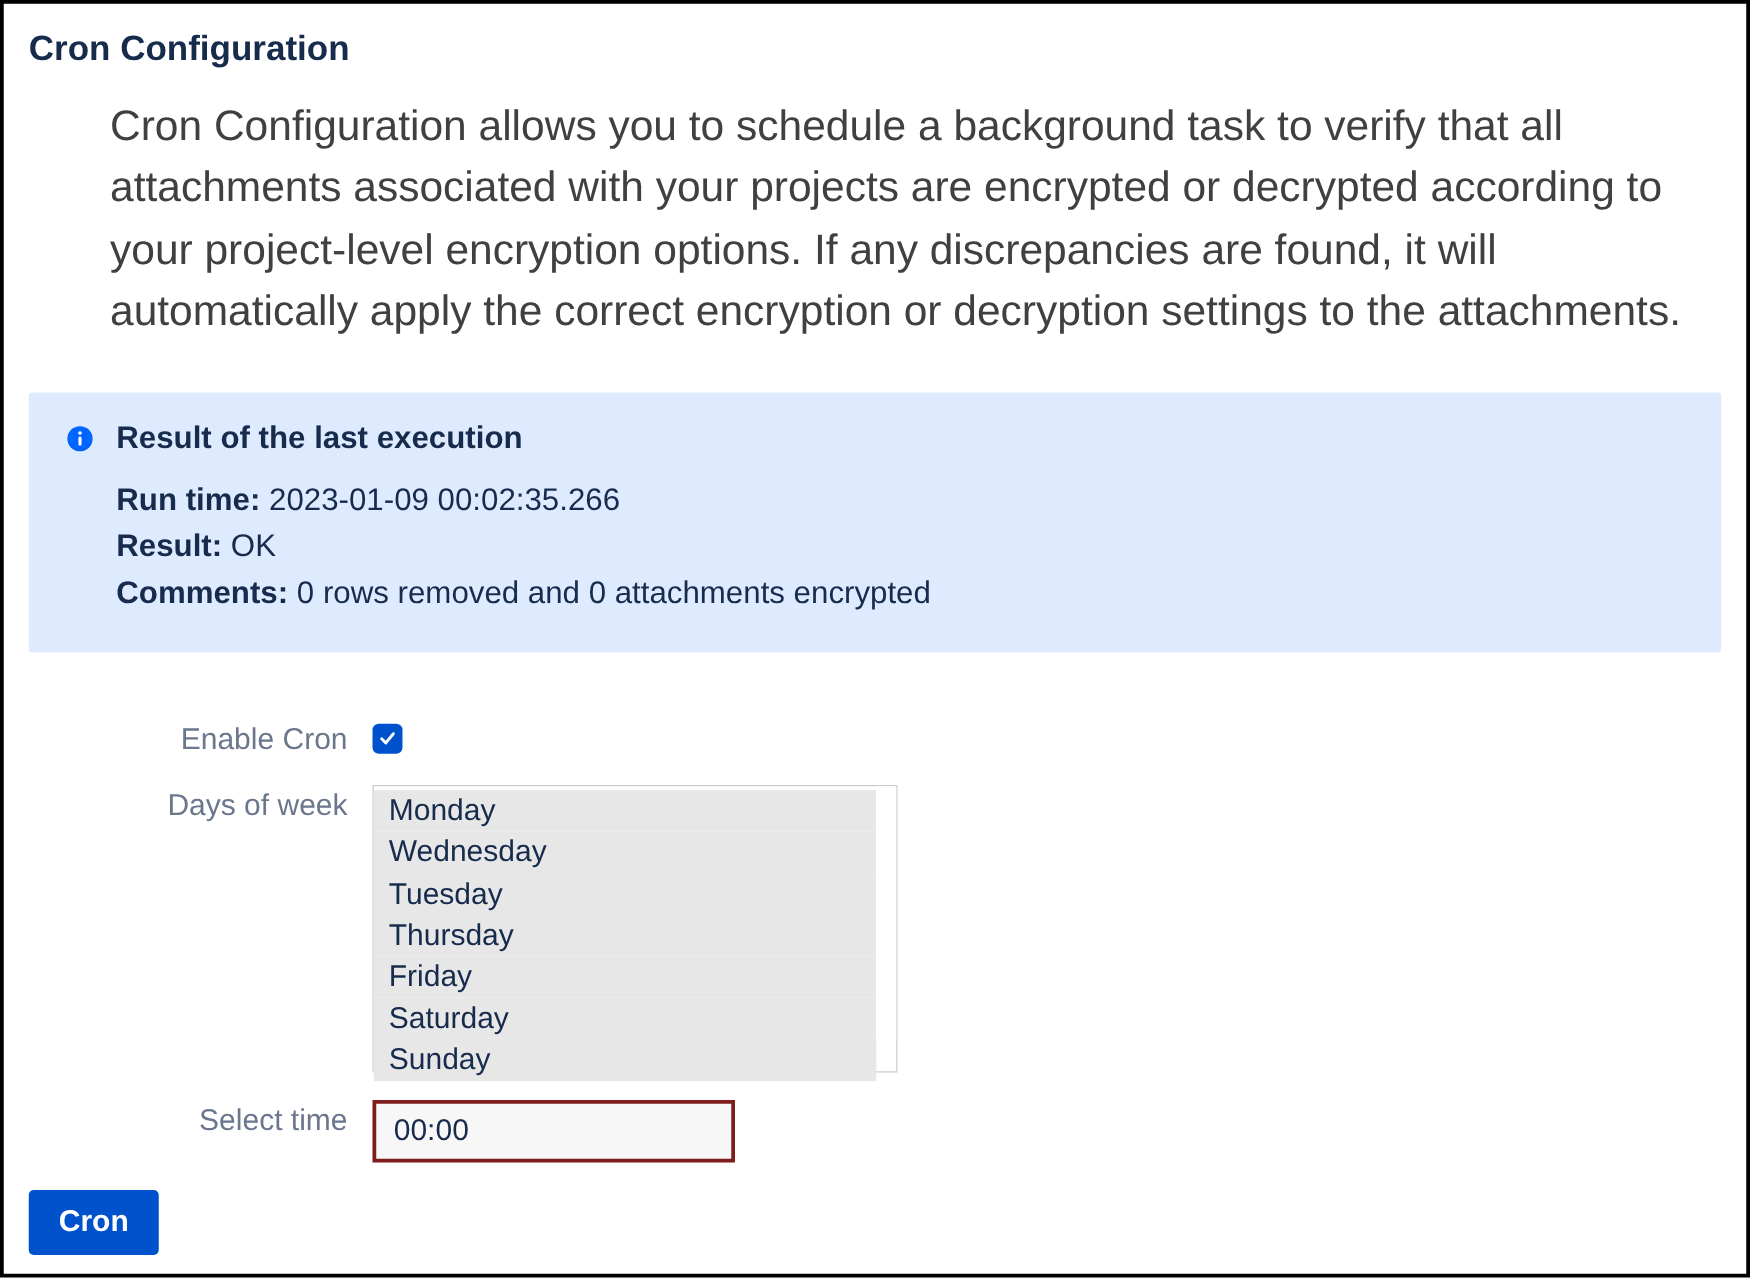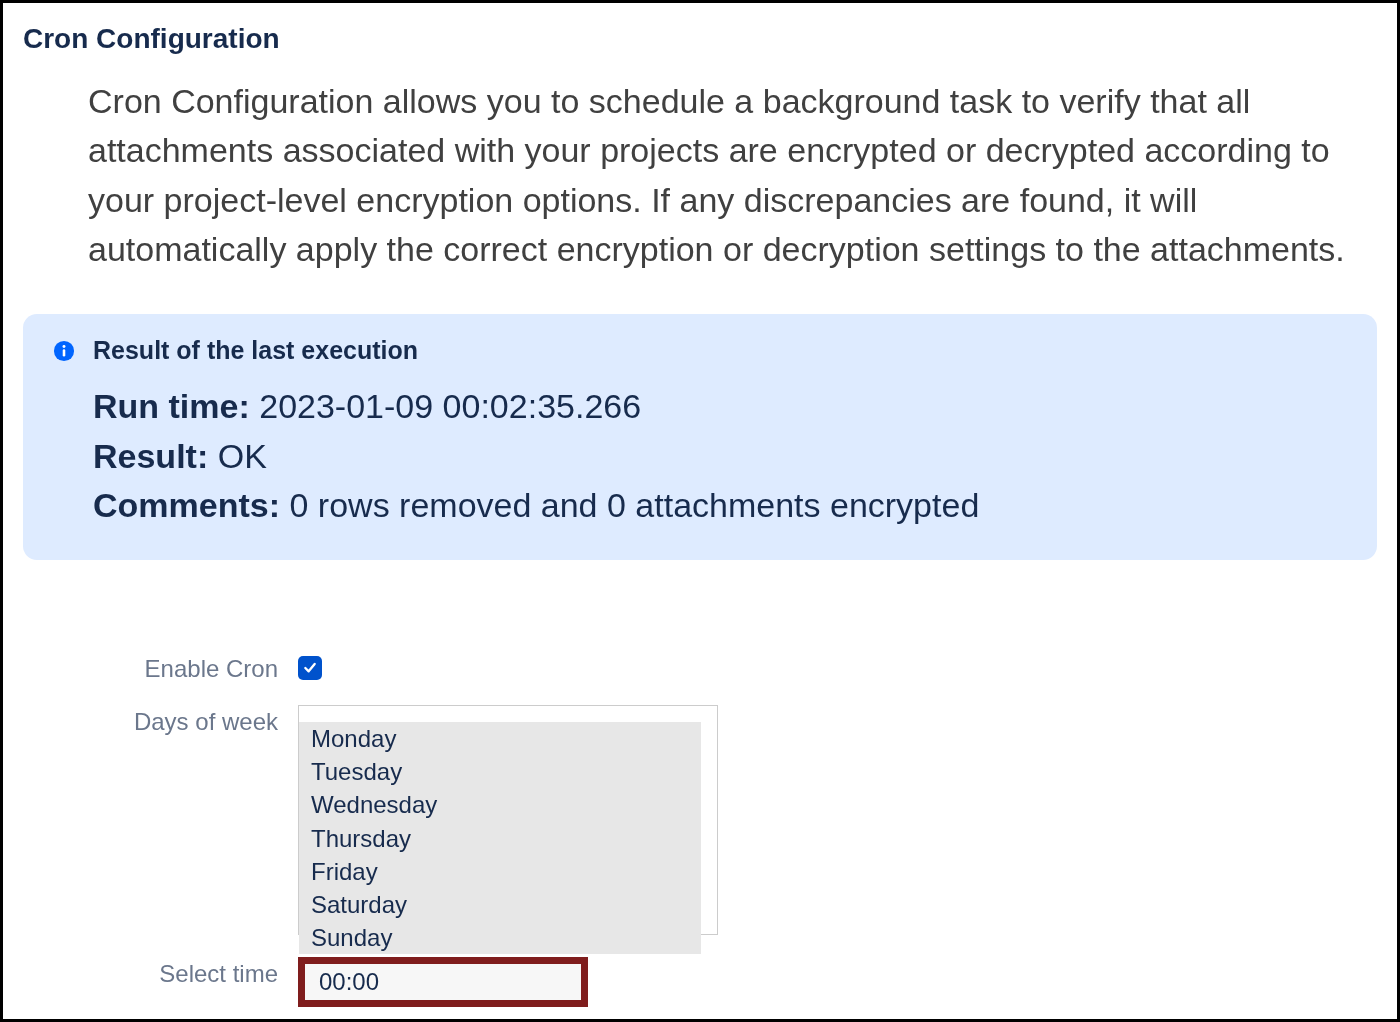--- a/index.html
+++ b/index.html
@@ -27,22 +27,22 @@
     font-size: 34px;
     line-height: 1.45;
     color: #404040;
     margin-left: 65px;
     margin-right: 30px;
     margin-bottom: 40px;
   }
   .info-panel {
     background: #DEEBFF;
     padding: 22px 22px 28px 30px;
-    margin-bottom: 92px;
-    border-radius: 14px;
+    margin-bottom: 53px;
+    border-radius: 3px;
   }
   .info-header {
     display: flex;
     align-items: center;
     margin-bottom: 18px;
   }
   .info-icon {
     width: 22px;
     height: 22px;
     display: inline-flex;
@@ -51,21 +51,21 @@
     margin-right: 18px;
     flex-shrink: 0;
   }
   .info-title {
     font-size: 25px;
     font-weight: 700;
     color: #172B4D;
   }
   .info-body {
     margin-left: 40px;
-    font-size: 34px;
+    font-size: 25px;
     line-height: 1.4;
     color: #172B4D;
   }
   .info-body .row {
     margin-bottom: 2px;
   }
   .info-body .label {
     font-weight: 700;
   }
   .form-area {
@@ -97,21 +97,21 @@
     display: inline-flex;
     align-items: center;
     justify-content: center;
     cursor: pointer;
   }
   .multi-select {
     width: 420px;
     height: 230px;
     border: 1px solid #ccc;
     background: #fff;
-    padding: 16px 0;
+    padding: 3px 0;
     position: relative;
     font-size: 24px;
   }
   .multi-track {
     position: absolute;
     right: 0;
     top: 0;
     bottom: 25px;
     width: 16px;
     background: #fff;
@@ -119,21 +119,21 @@
   .multi-option {
     padding: 1px 12px;
     background: #e7e7e7;
     margin-right: 16px;
     cursor: pointer;
     line-height: 1.3;
   }
   .time-input {
     width: 290px;
     height: 50px;
-    border: 7px solid #7f1d1d;
+    border: 3px solid #7f1d1d;
     background: #f7f7f7;
     font-size: 24px;
     padding: 0 14px;
     color: #172B4D;
   }
   .save-row {
     margin-top: 10px;
   }
   .save-button {
     background: #0052CC;
@@ -190,22 +190,22 @@
           <path d="M5 12 l5 5 l9 -11" stroke="#fff" stroke-width="3.5" fill="none" stroke-linecap="round" stroke-linejoin="round"></path>
         </svg>
       </span>
     </div>
   </div>
 
   <div class="form-row">
     <div class="form-label">Days of week</div>
     <div class="multi-select">
       <div class="multi-option">Monday</div>
+      <div class="multi-option">Wednesday</div>
       <div class="multi-option">Tuesday</div>
-      <div class="multi-option">Wednesday</div>
       <div class="multi-option">Thursday</div>
       <div class="multi-option">Friday</div>
       <div class="multi-option">Saturday</div>
       <div class="multi-option">Sunday</div>
       <div class="multi-track"></div>
     </div>
   </div>
 
   <div class="form-row">
     <div class="form-label">Select time</div>

